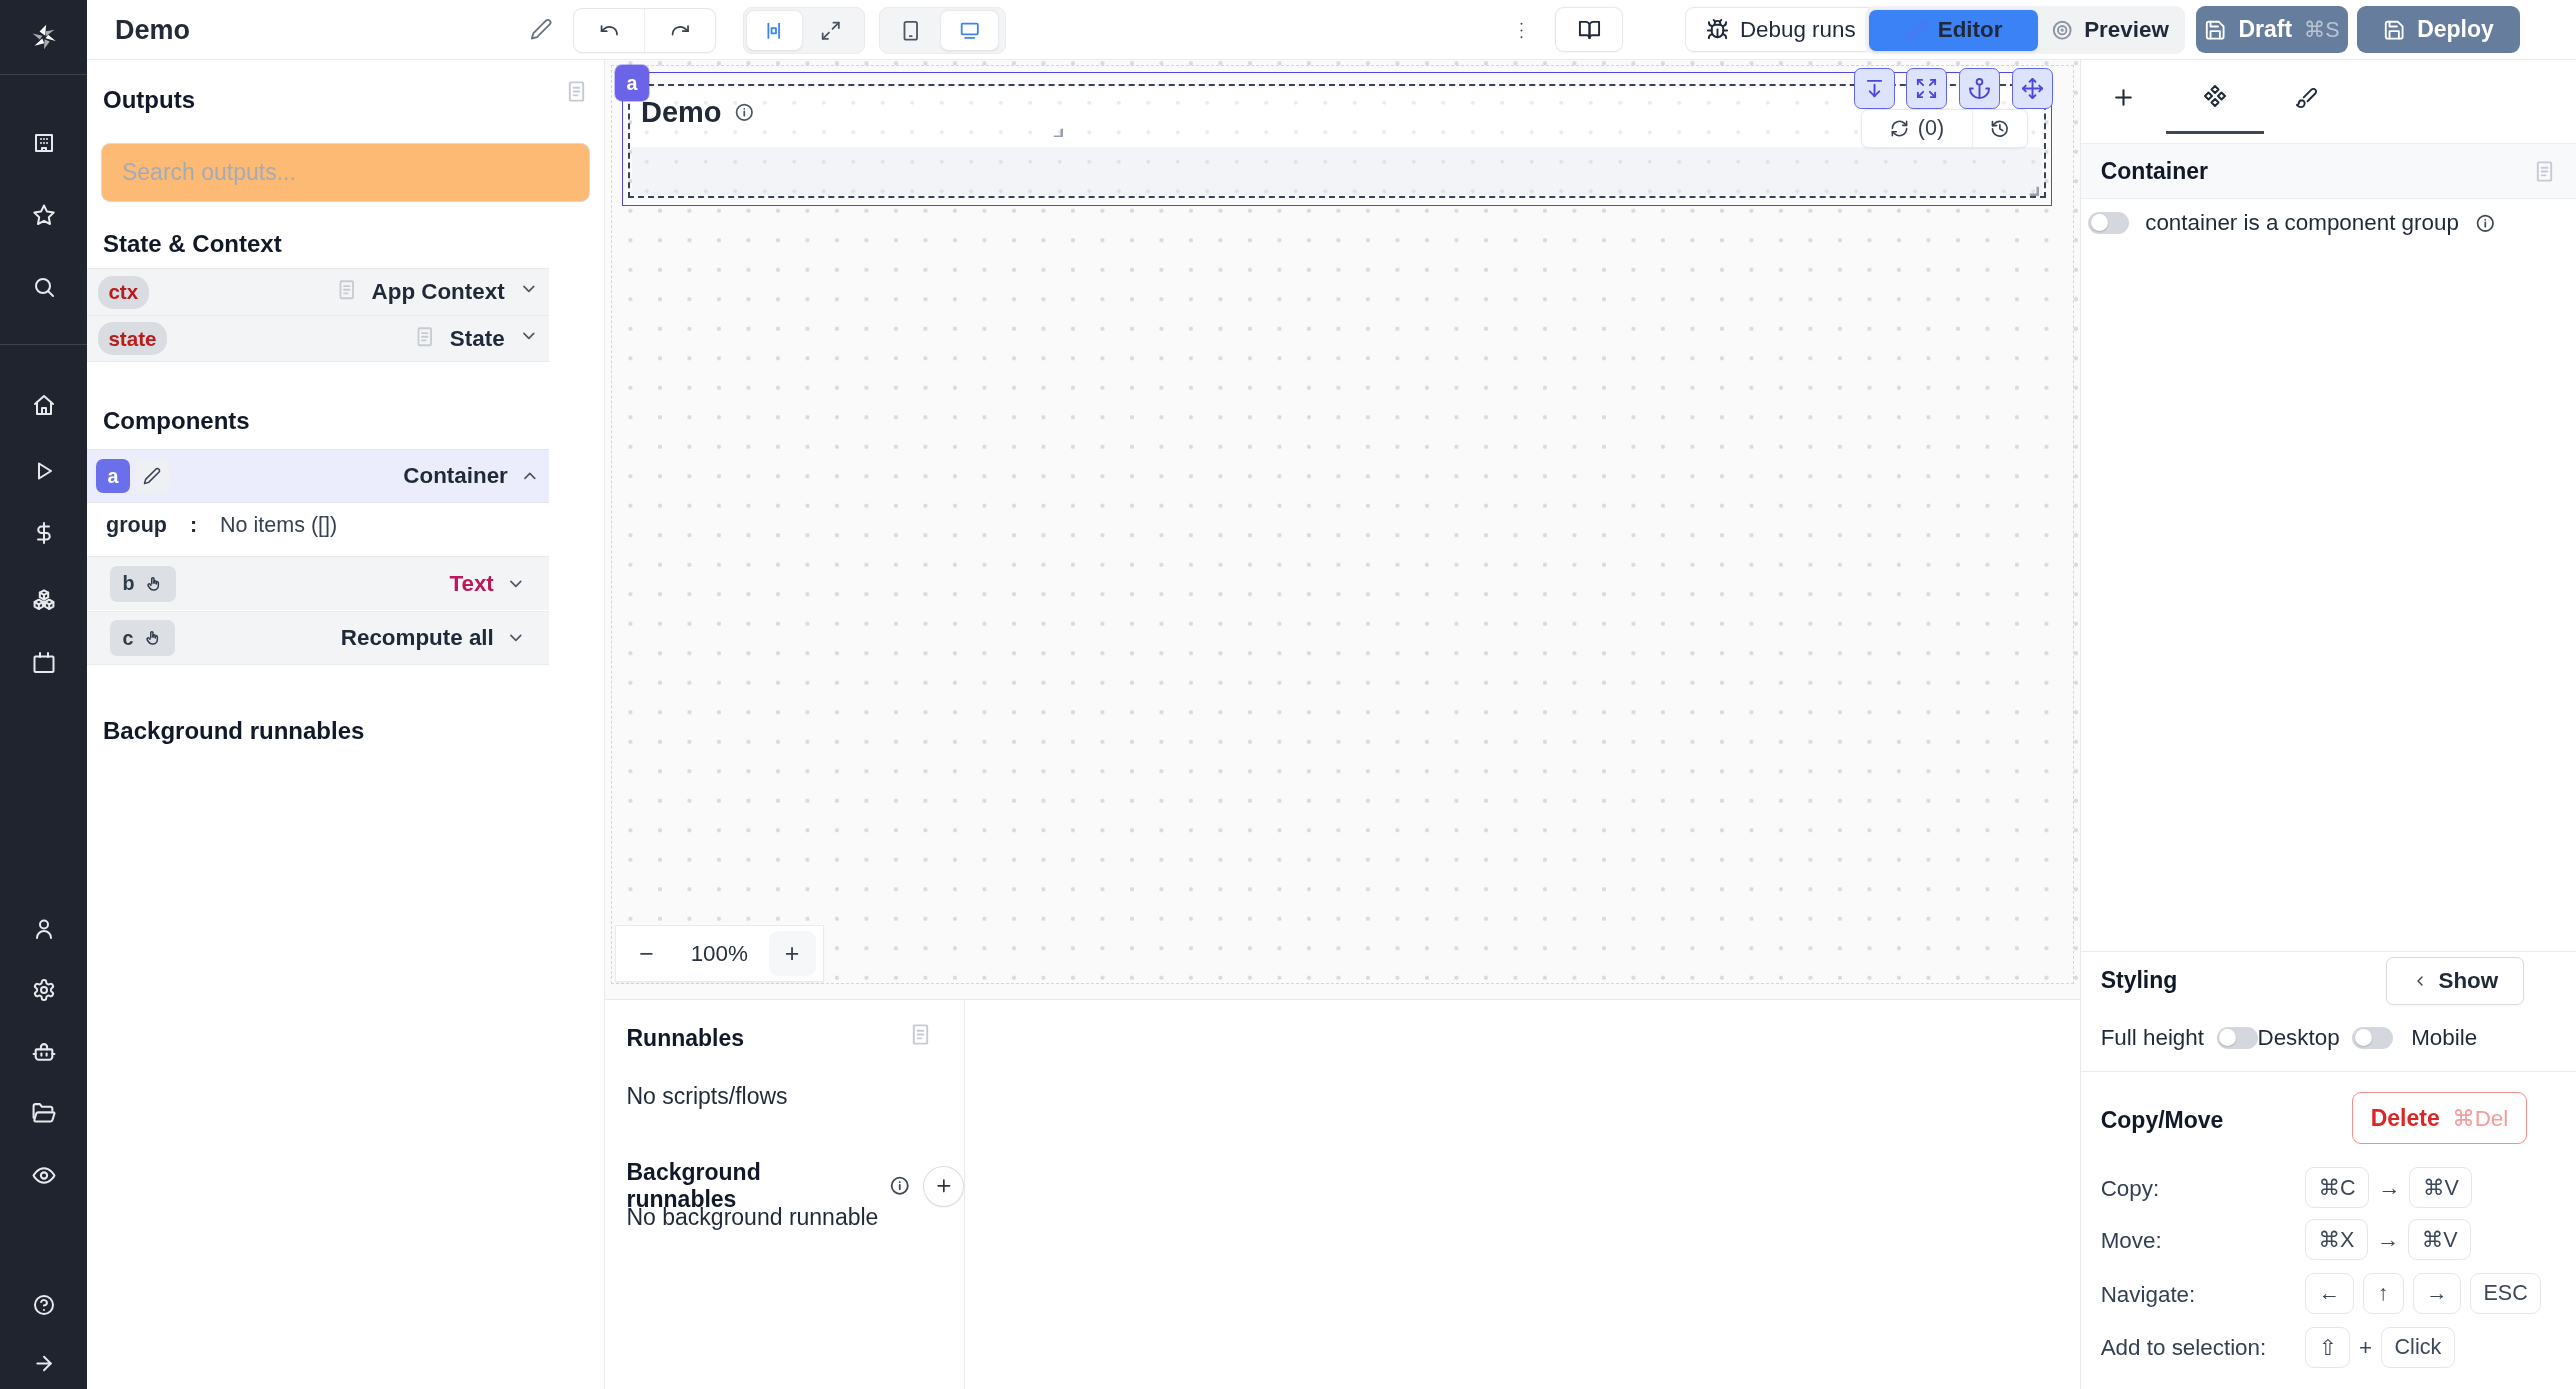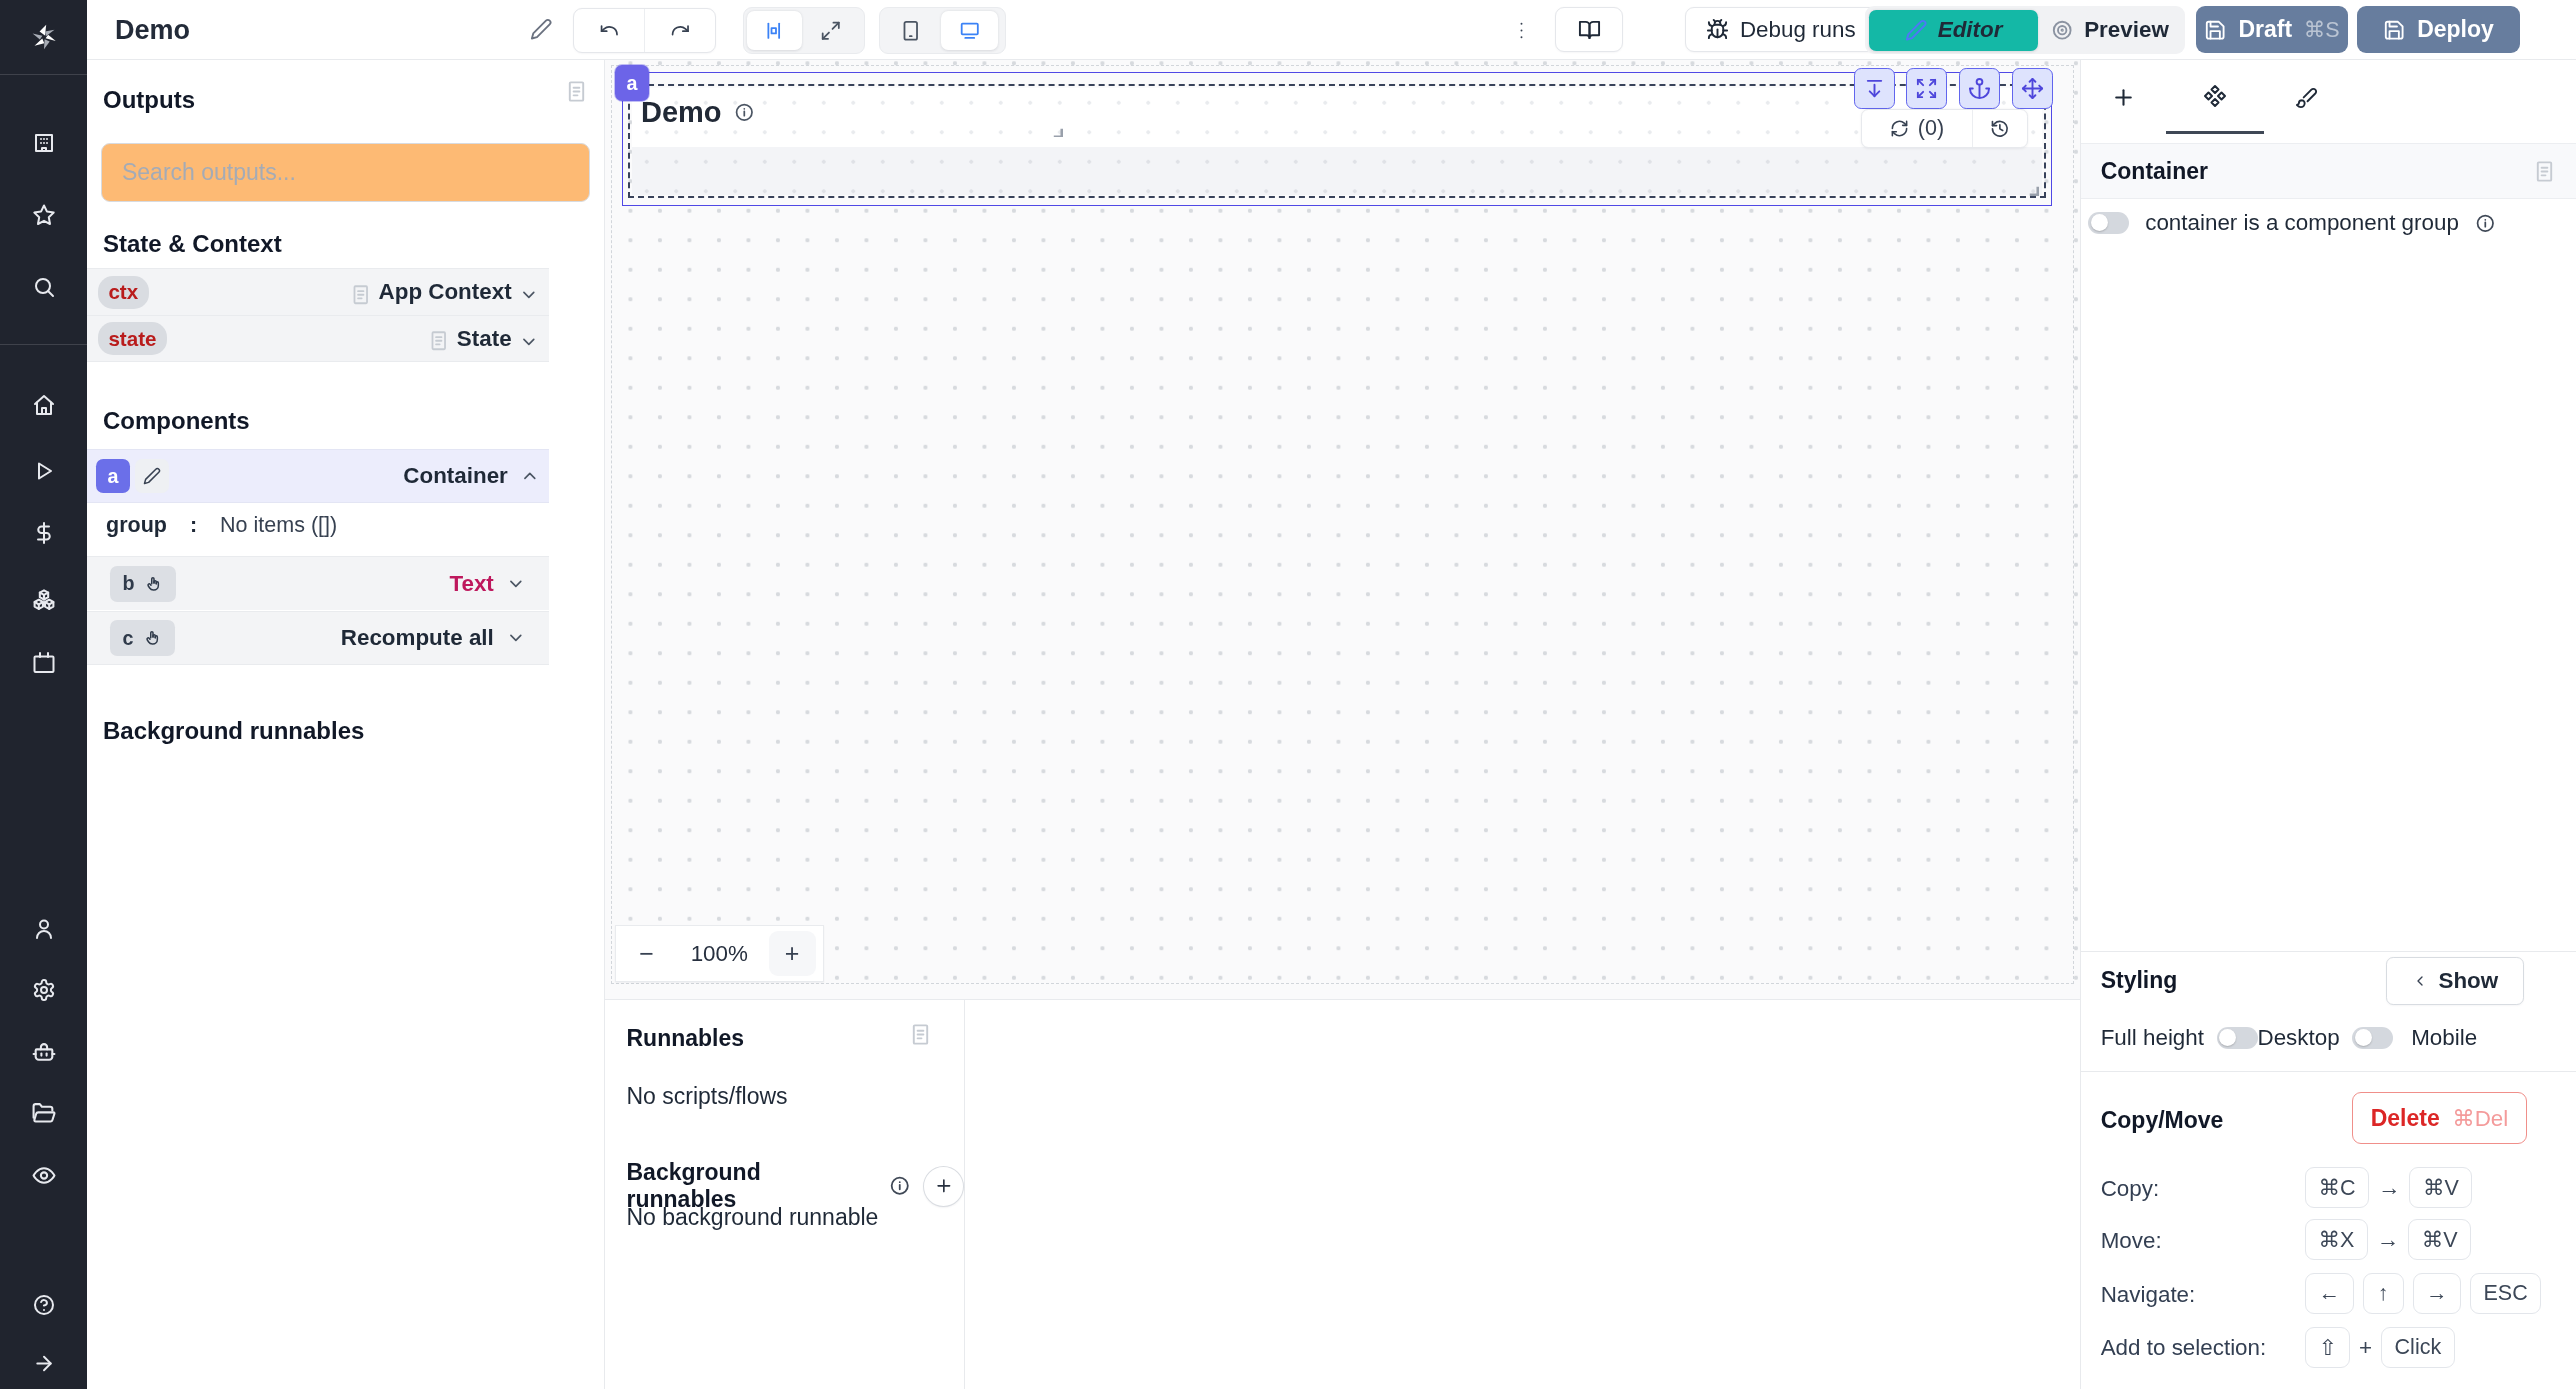--- a/index.html
+++ b/index.html
@@ -26,36 +26,36 @@
   .toolgroup{position:absolute;top:7.2px;height:47px;background:#f3f4f6;border:0.9px solid #e9ebee;border-radius:9px;
              display:flex;align-items:center;padding:2.7px;gap:1.8px;}
   .toolgroup .tseg{height:39px;border-radius:7.2px;display:flex;align-items:center;justify-content:center;cursor:pointer;color:#4b5563;}
   .toolgroup .tseg.active{background:#fff;box-shadow:0 0.9px 2.7px rgba(16,24,40,.12);color:#3b82f6;}
   .pillbtn{position:absolute;top:7.2px;height:45px;border:0.9px solid #e5e7eb;border-radius:9px;background:#fff;
            display:flex;align-items:center;justify-content:center;gap:10.7px;cursor:pointer;
            font-size:22.4px;color:#1f2937;font-weight:600;box-shadow:0 0.9px 1.8px rgba(16,24,40,.04);}
   .segmented{position:absolute;top:6.3px;height:48px;background:#f1f2f4;border-radius:9px;display:flex;align-items:center;padding:3.6px;}
   .segmented .opt{height:41px;border-radius:7.2px;display:flex;align-items:center;justify-content:center;gap:10.7px;
                   font-size:22.4px;font-weight:600;color:#1f2937;cursor:pointer;}
-  .segmented .opt.active{background:#14b8a6;box-shadow:0 0.9px 2.7px rgba(16,24,40,.12);font-style:italic;}
+  .segmented .opt.active{background:#3b82f6;box-shadow:0 0.9px 2.7px rgba(16,24,40,.12);}
   .cta{position:absolute;top:6.3px;height:47px;border-radius:9px;background:#677d9e;color:#fff;
        display:flex;align-items:center;justify-content:center;gap:11.6px;font-size:23px;font-weight:700;cursor:pointer;}
   .cta .kbd-hint{font-weight:400;font-size:21.5px;color:rgba(255,255,255,.55);}
 
   
   .outputs{left:87px;top:60px;width:518px;height:1330px;background:#fff;border-right:0.9px solid #e8eaed;}
   .panelhead{font-size:24px;font-weight:700;color:#111827;}
   .searchbox{position:absolute;left:14.3px;top:83px;width:489px;height:59px;border:1.8px solid #d8dbe0;border-radius:9px;
              font-size:23px;color:#374151;padding:0 19.7px;outline:none;background:#fdba74;font-family:inherit;}
   .searchbox::placeholder{color:#a4abb6;}
   .orow{position:absolute;left:0;width:462px;height:47px;background:#f3f4f6;border-top:0.9px solid #e9ebee;
         display:flex;align-items:center;padding:0 10.7px;cursor:pointer;}
   .orow.last{border-bottom:0.9px solid #e9ebee;}
   .obadge{background:#d9dce1;border-radius:15px;padding:4.5px 10.7px;font-size:20.6px;font-weight:700;color:#b91c1c;}
-  .orow .right{margin-left:auto;display:flex;align-items:flex-end;gap:7px;}
+  .orow .right{margin-left:auto;display:flex;align-items:flex-start;gap:14px;}
   .orow .rtype{font-size:22.4px;font-weight:700;color:#1f2937;}
   .docic{color:#c6cbd2;}
   .comp-sel{position:absolute;left:0;width:462px;height:54px;background:#ecedfc;border-top:0.9px solid #e3e5f4;border-bottom:0.9px solid #e3e5f4;
             display:flex;align-items:center;padding:0 9px;cursor:pointer;}
   .idchip{width:34px;height:34px;border-radius:7.2px;background:#6b6fe9;color:#fff;font-size:19.7px;font-weight:700;
           display:flex;align-items:center;justify-content:center;}
   .pencilchip{width:34px;height:34px;border-radius:7.2px;background:#eef0f3;color:#374151;
               display:flex;align-items:center;justify-content:center;margin-left:5.4px;cursor:pointer;}
   .grouprow{position:absolute;left:0;width:462px;height:42px;display:flex;align-items:center;padding:0 19px;gap:23px;}
   .crow{position:absolute;left:0;width:462px;height:54px;background:#f3f4f6;border-top:0.9px solid #e9ebee;

